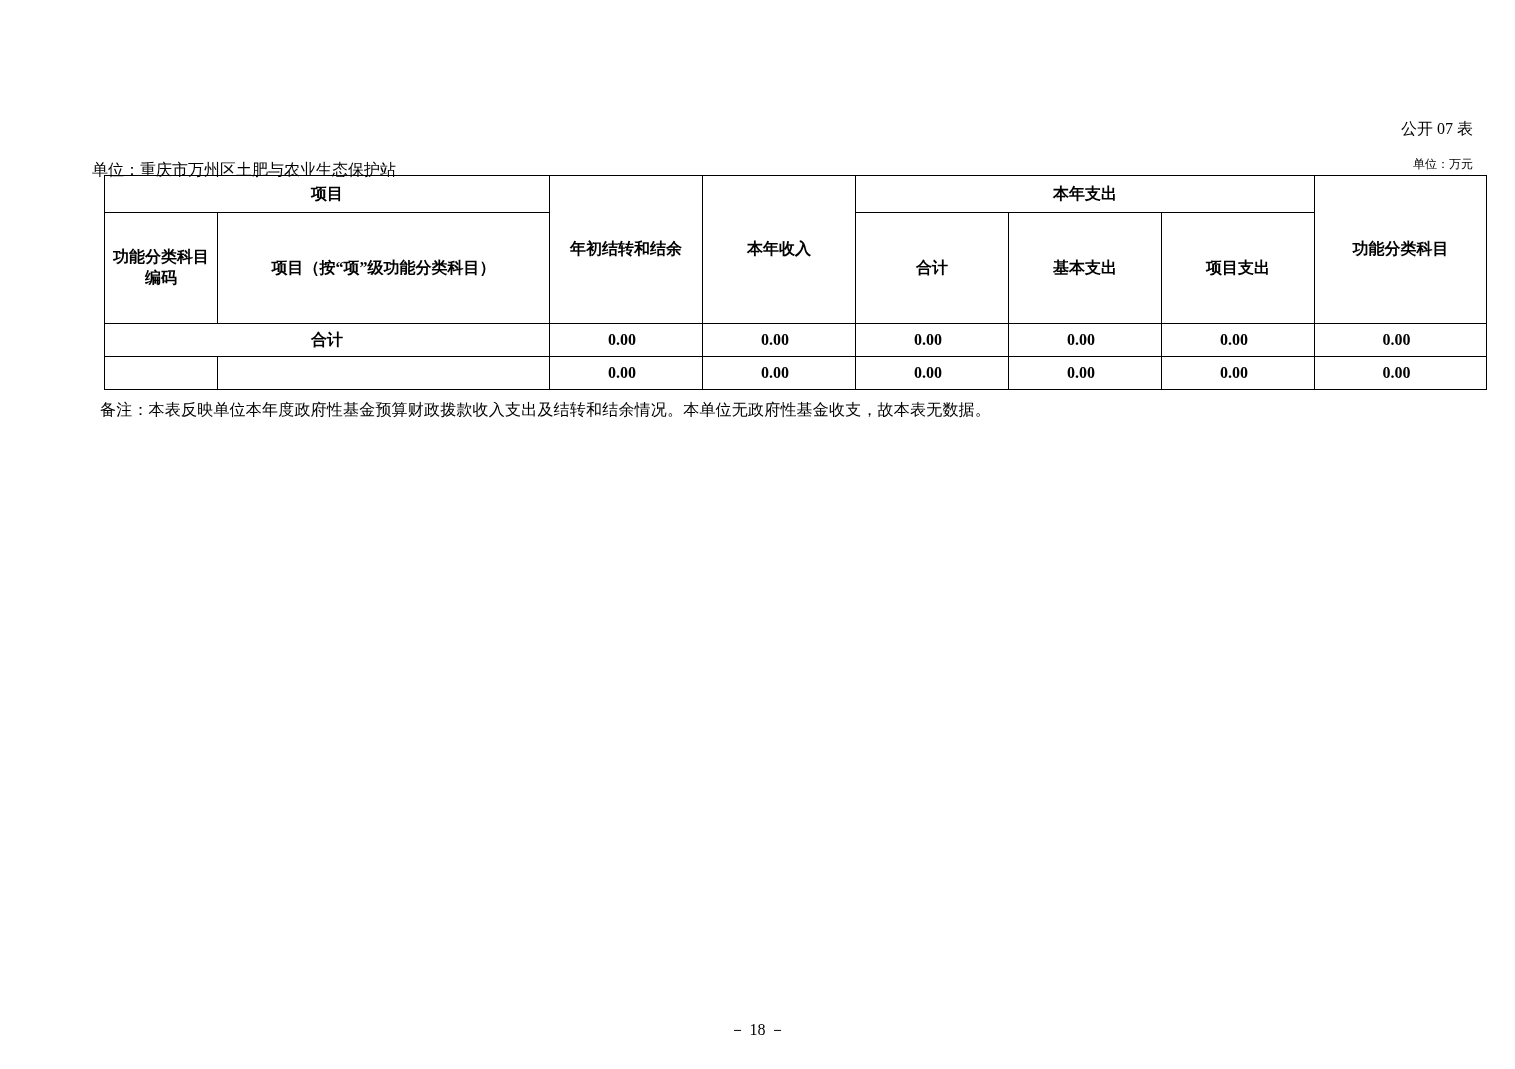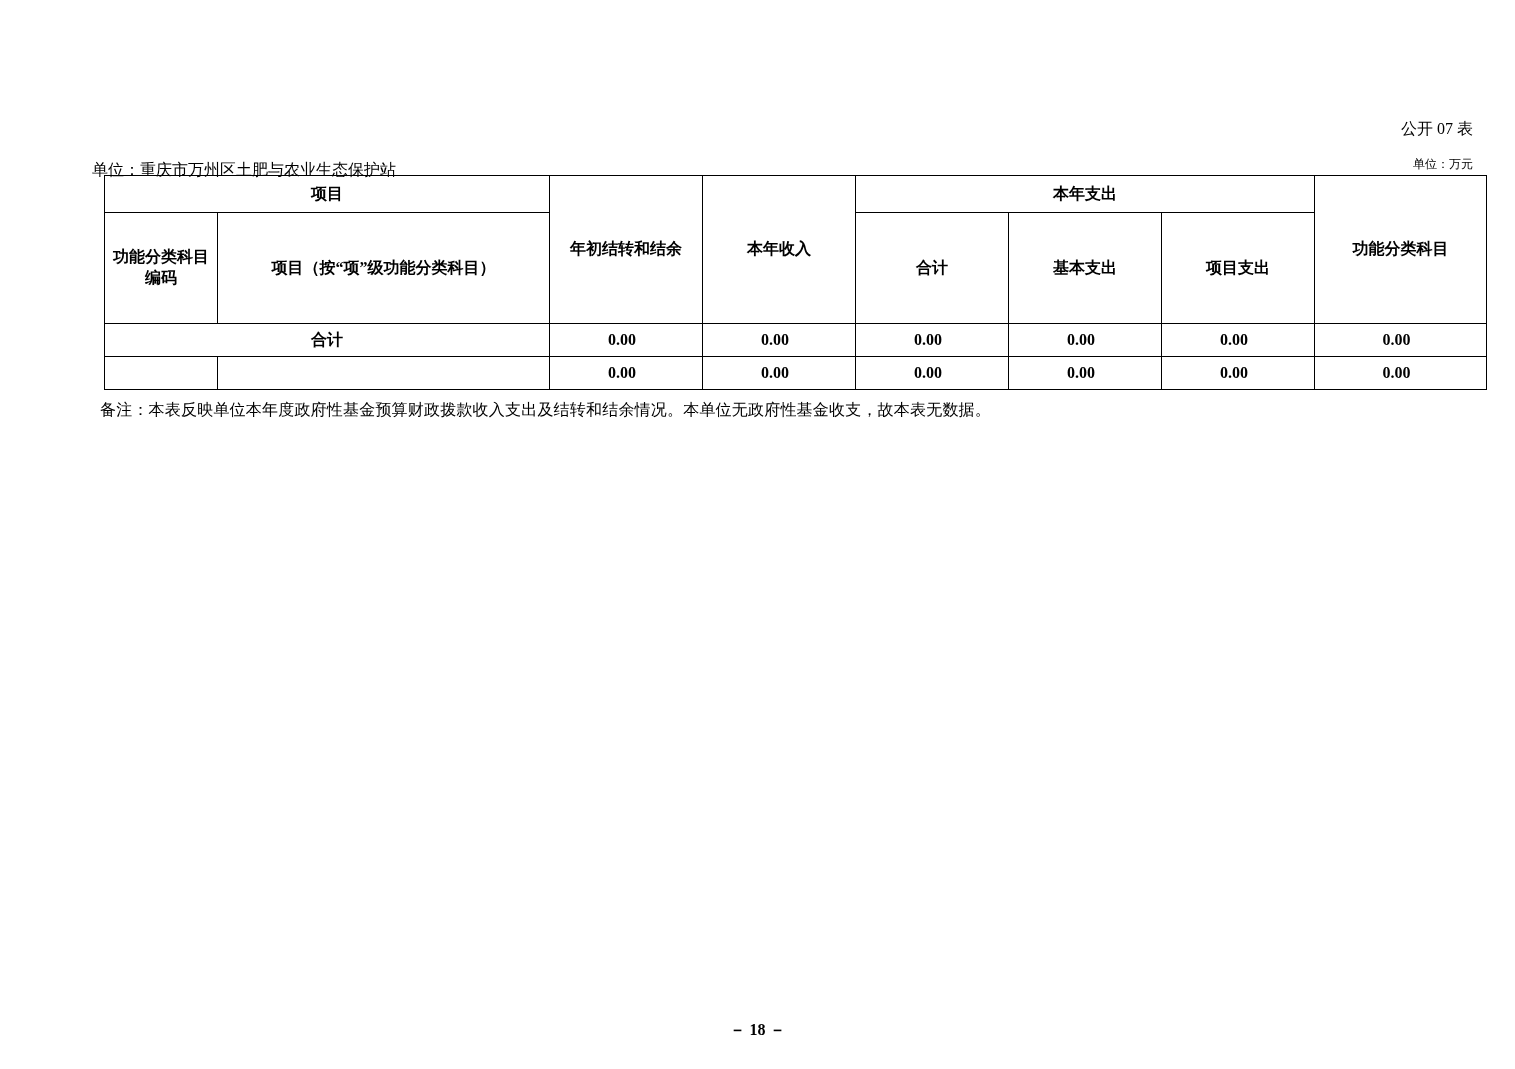--- a/index.html
+++ b/index.html
@@ -88,21 +88,20 @@
     letter-spacing: 0.2px;
     margin-left: 8px;
   }
   .page-number {
     position: absolute;
     bottom: 28px;
     left: 0;
     width: 1515px;
     text-align: center;
     font-size: 16px;
-    font-weight: bold;
   }
   .two-line {
     line-height: 1.3;
   }
 </style>
 </head>
 <body>
 
 <div class="page">
 

